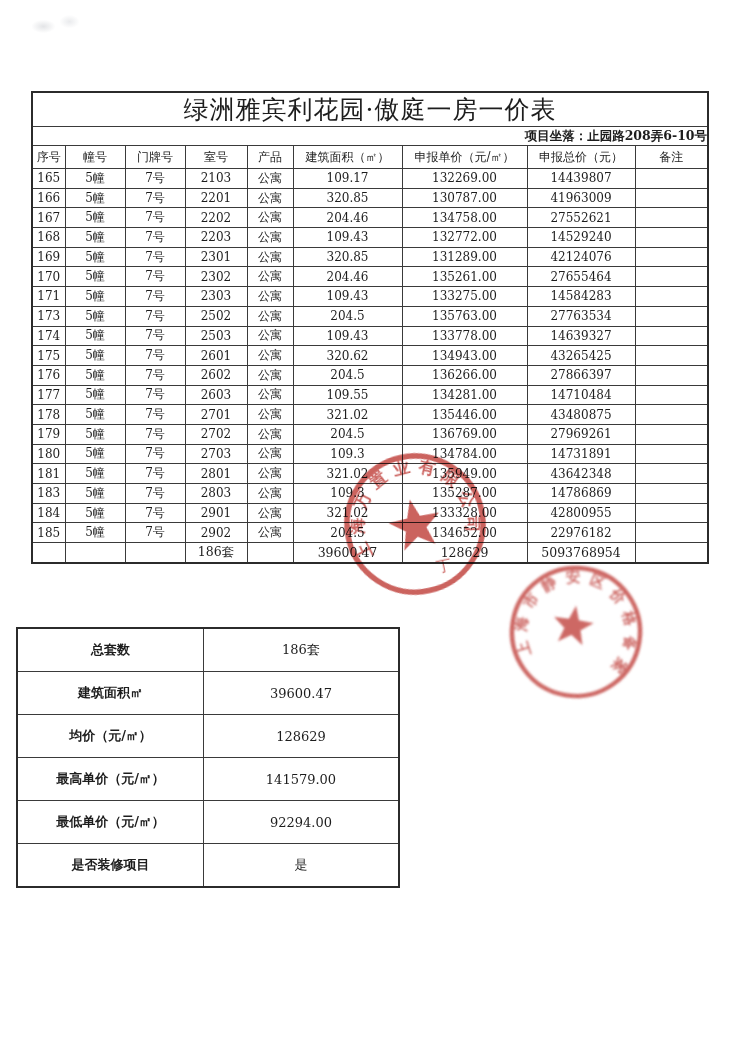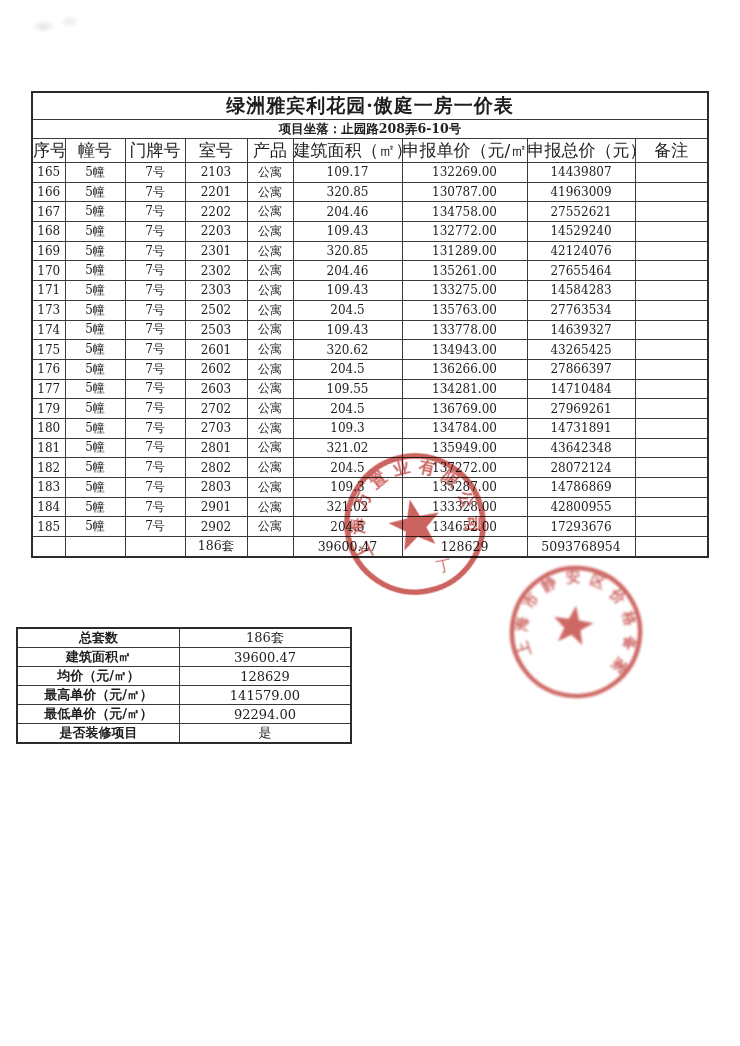--- a/index.html
+++ b/index.html
@@ -17,29 +17,29 @@
   }
 
   
   table{border-collapse:collapse;table-layout:fixed;}
   .price-table{position:absolute;left:31px;top:91px;width:678px;
     border:2px solid #2b2b2b;}
   .price-table td,.price-table th{
     border:1px solid #3a3a3a;padding:0;text-align:center;vertical-align:middle;
     font-weight:normal;overflow:hidden;white-space:nowrap;
   }
-  .price-table .title-cell{height:26px;font-size:19px;font-weight:bold;letter-spacing:1px;margin-top:16px;}
-  .price-table .subtitle-cell{height:18px;font-size:12.5px;font-weight:bold;}
-  .price-table thead .col-row th{height:22px;font-size:17px;}
+  .price-table .title-cell{height:26px;font-size:25px;font-weight:normal;letter-spacing:1px;margin-top:16px;}
+  .price-table .subtitle-cell{height:18px;font-size:12.5px;font-weight:bold;text-align:right;}
+  .price-table thead .col-row th{height:22px;font-size:12px;}
   .price-table tbody td{height:18.7px;font-size:12px;}
   .price-table tfoot td{height:19px;font-size:12.5px;}
 
   
   .summary-table{position:absolute;left:16px;top:627px;width:331px;border:2px solid #2b2b2b;}
-  .summary-table td{border:1px solid #3a3a3a;padding:0;text-align:center;height:15.4px;font-size:13px;white-space:nowrap;}
+  .summary-table td{border:1px solid #3a3a3a;padding:12px;text-align:center;height:15.4px;font-size:13px;white-space:nowrap;}
   .summary-table td.lbl{width:161px;font-weight:bold;}
   .summary-table td.val{width:170px;}
 
   
   .stamp{position:absolute;mix-blend-mode:multiply;pointer-events:none;}
   #stamp1{left:337px;top:446px;width:156px;height:156px;opacity:.85;}
   #stamp2{left:505px;top:561px;width:142px;height:142px;opacity:.82;}
 
   
   .watermark{
@@ -214,20 +214,31 @@
         <td>5幢</td>
         <td>7号</td>
         <td>2603</td>
         <td>公寓</td>
         <td>109.55</td>
         <td>134281.00</td>
         <td>14710484</td>
         <td></td>
       </tr>
       <tr>
+        <td>178</td>
+        <td>5幢</td>
+        <td>7号</td>
+        <td>2701</td>
+        <td>公寓</td>
+        <td>321.02</td>
+        <td>135446.00</td>
+        <td>43480875</td>
+        <td></td>
+      </tr>
+      <tr>
         <td>179</td>
         <td>5幢</td>
         <td>7号</td>
         <td>2702</td>
         <td>公寓</td>
         <td>204.5</td>
         <td>136769.00</td>
         <td>27969261</td>
         <td></td>
       </tr>
@@ -247,31 +258,20 @@
         <td>5幢</td>
         <td>7号</td>
         <td>2801</td>
         <td>公寓</td>
         <td>321.02</td>
         <td>135949.00</td>
         <td>43642348</td>
         <td></td>
       </tr>
       <tr>
-        <td>182</td>
-        <td>5幢</td>
-        <td>7号</td>
-        <td>2802</td>
-        <td>公寓</td>
-        <td>204.5</td>
-        <td>137272.00</td>
-        <td>28072124</td>
-        <td></td>
-      </tr>
-      <tr>
         <td>183</td>
         <td>5幢</td>
         <td>7号</td>
         <td>2803</td>
         <td>公寓</td>
         <td>109.3</td>
         <td>135287.00</td>
         <td>14786869</td>
         <td></td>
       </tr>
@@ -287,21 +287,21 @@
         <td></td>
       </tr>
       <tr>
         <td>185</td>
         <td>5幢</td>
         <td>7号</td>
         <td>2902</td>
         <td>公寓</td>
         <td>204.5</td>
         <td>134652.00</td>
-        <td>17293676</td>
+        <td>22976182</td>
         <td></td>
       </tr>
     </tbody>
   <tfoot>
     <tr>
       <td></td>
       <td></td>
       <td></td>
       <td>186套</td>
       <td></td>

